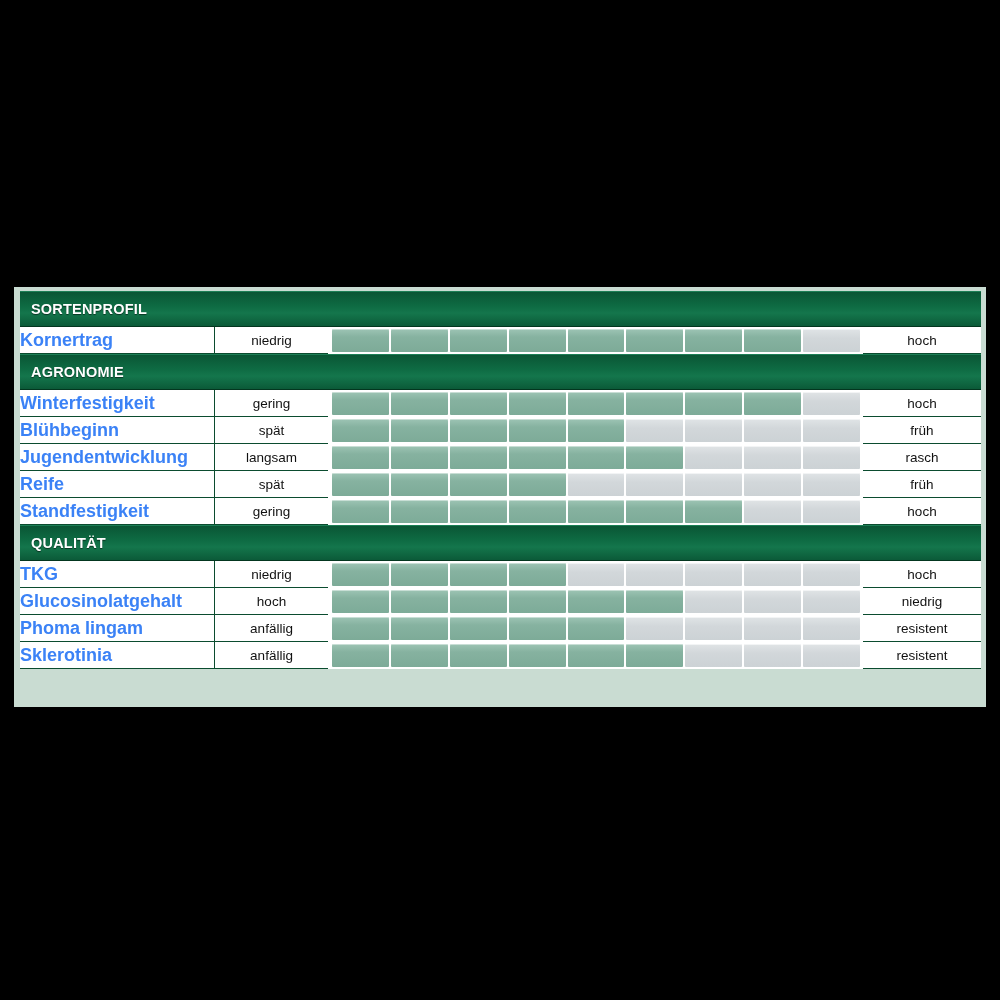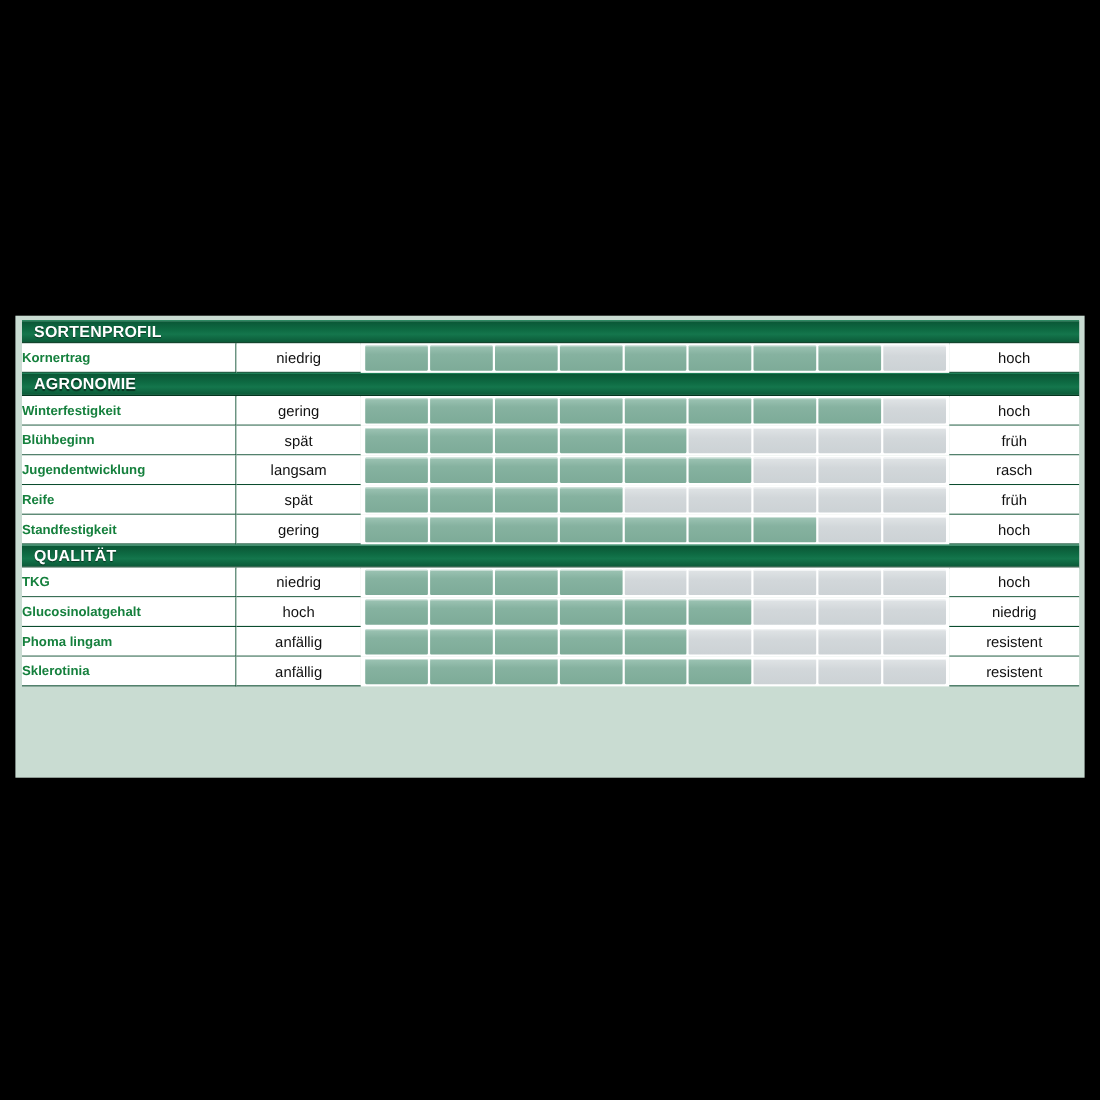--- a/index.html
+++ b/index.html
@@ -29,21 +29,21 @@
     width: 100%;
     border-collapse: separate;
     border-spacing: 0;
   }
 
   
   .section-row td {
     padding: 0;
   }
   .section-band {
-    height: 21px;
+    height: 36px;
     display: flex;
     align-items: center;
     background: linear-gradient(to bottom, #0a5635 0%, #0e6b43 42%, #14764c 62%, #0b5a38 100%);
     border-top: 1px solid #1d7f56;
     border-bottom: 1px solid #03361f;
     box-shadow: 0 1px 0 #0a4a2c;
     padding-left: 11px;
     box-sizing: border-box;
   }
   .section-band span {
@@ -62,23 +62,23 @@
     padding: 0;
     vertical-align: middle;
   }
 
   .trait-cell {
     width: 195px;
     background: #ffffff;
     border-bottom: 1px solid #0b4c2f;
     border-right: 1px solid #0b4c2f;
     padding: 0 0 0 9px;
-    font-size: 12px;
+    font-size: 18px;
     font-weight: bold;
-    color: #15803d;
+    color: #3b82f6;
     height: 27px;
     box-sizing: border-box;
     white-space: nowrap;
   }
 
   .left-label-cell {
     width: 113px;
     background: #ffffff;
     border-bottom: 1px solid #0b4c2f;
     text-align: center;

